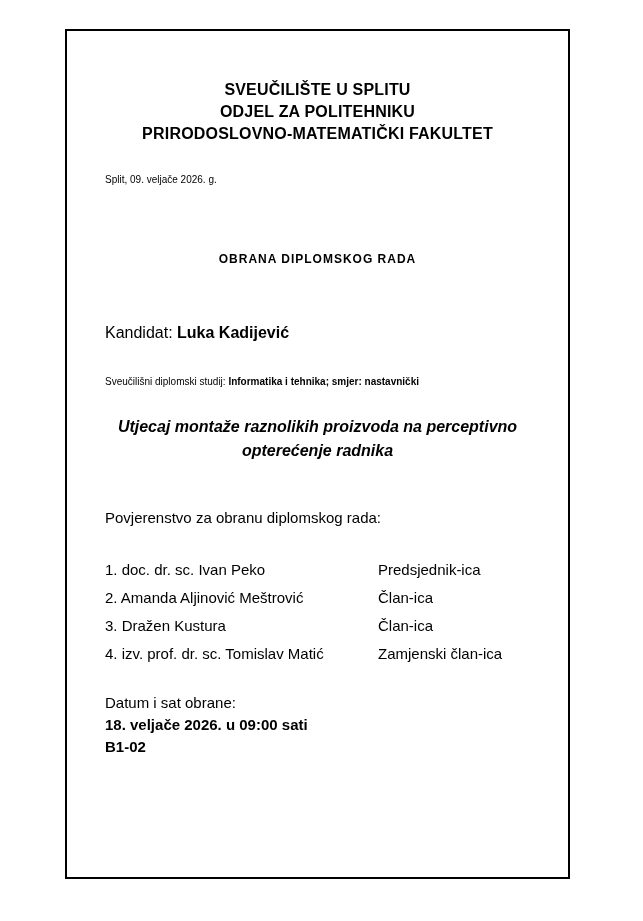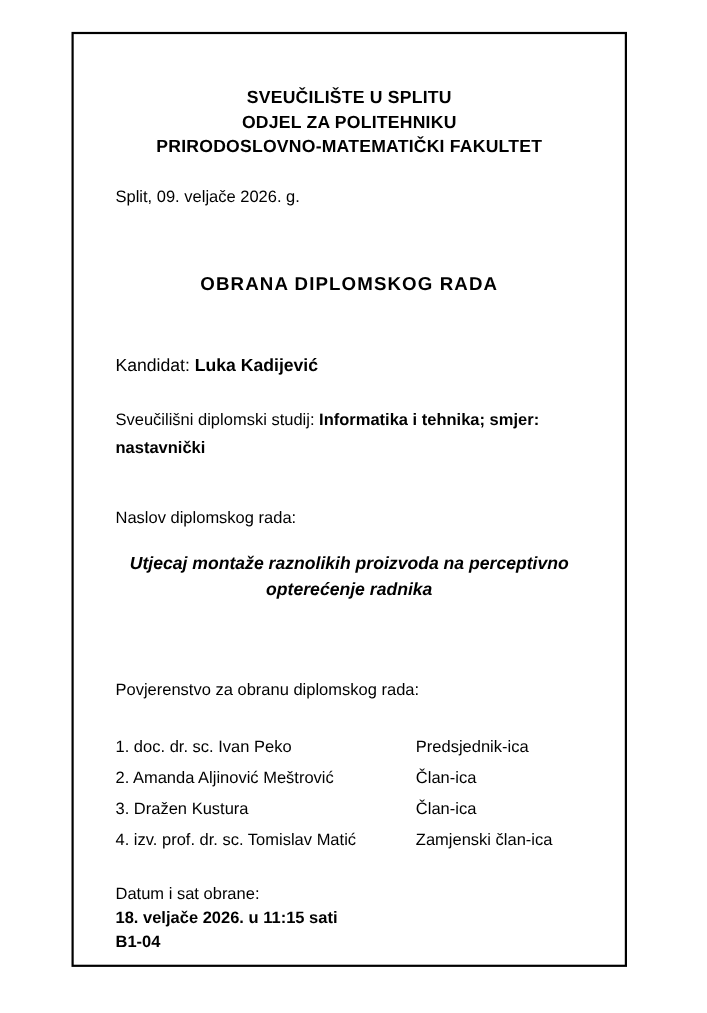--- a/index.html
+++ b/index.html
@@ -24,58 +24,58 @@
   }
   .header {
     text-align: center;
     font-weight: bold;
     font-size: 16px;
     line-height: 22px;
     letter-spacing: 0.2px;
   }
   .dateline {
     margin-top: 25px;
-    font-size: 15px;
+    font-size: 10px;
     line-height: 20px;
   }
   .main-title {
     margin-top: 57px;
     text-align: center;
     font-weight: bold;
-    font-size: 17px;
+    font-size: 12px;
     line-height: 24px;
     letter-spacing: 1px;
   }
   .candidate-line {
     margin-top: 52px;
     font-size: 16px;
     line-height: 20px;
   }
   .study-line {
     margin-top: 26px;
-    font-size: 15px;
+    font-size: 10px;
     line-height: 26px;
   }
   .bold { font-weight: bold; }
   .thesis-label {
     margin-top: 40px;
     font-size: 15px;
     line-height: 20px;
   }
   .thesis-title {
     margin-top: 20px;
     text-align: center;
     font-weight: bold;
     font-style: italic;
     font-size: 16px;
     line-height: 24px;
     padding: 0 10px;
   }
   .committee-heading {
-    margin-top: 69px;
+    margin-top: 45px;
     font-size: 15px;
     line-height: 20px;
   }
   .committee-list {
     margin-top: 32px;
   }
   .committee-row {
     display: grid;
     grid-template-columns: 273px 1fr;
     font-size: 15px;
@@ -108,21 +108,20 @@
     <div class="candidate-line">
       <span>Kandidat:</span>
       <span class="bold">Luka Kadijević</span>
     </div>
 
     <div class="study-line">
       <span>Sveučilišni diplomski studij:</span>
       <span class="bold">Informatika i tehnika; smjer: nastavnički</span>
     </div>
 
-    <div class="thesis-label">Naslov diplomskog rada:</div>
 
     <div class="thesis-title">Utjecaj montaže raznolikih proizvoda na perceptivno opterećenje radnika</div>
 
     <div class="committee-heading">Povjerenstvo za obranu diplomskog rada:</div>
 
     <div class="committee-list">
       <div class="committee-row">
         <span><span>1.</span> <span>doc. dr. sc. Ivan Peko</span></span>
         <span>Predsjednik-ica</span>
       </div>
@@ -135,18 +134,18 @@
         <span>Član-ica</span>
       </div>
       <div class="committee-row">
         <span><span>4.</span> <span>izv. prof. dr. sc. Tomislav Matić</span></span>
         <span>Zamjenski član-ica</span>
       </div>
     </div>
 
     <div class="footer-block">
       <div>Datum i sat obrane:</div>
-      <div class="bold">18. veljače 2026. u 11:15 sati</div>
-      <div class="bold">B1-04</div>
+      <div class="bold">18. veljače 2026. u 09:00 sati</div>
+      <div class="bold">B1-02</div>
     </div>
 
   </div>
 </div>
 
 </body></html>

